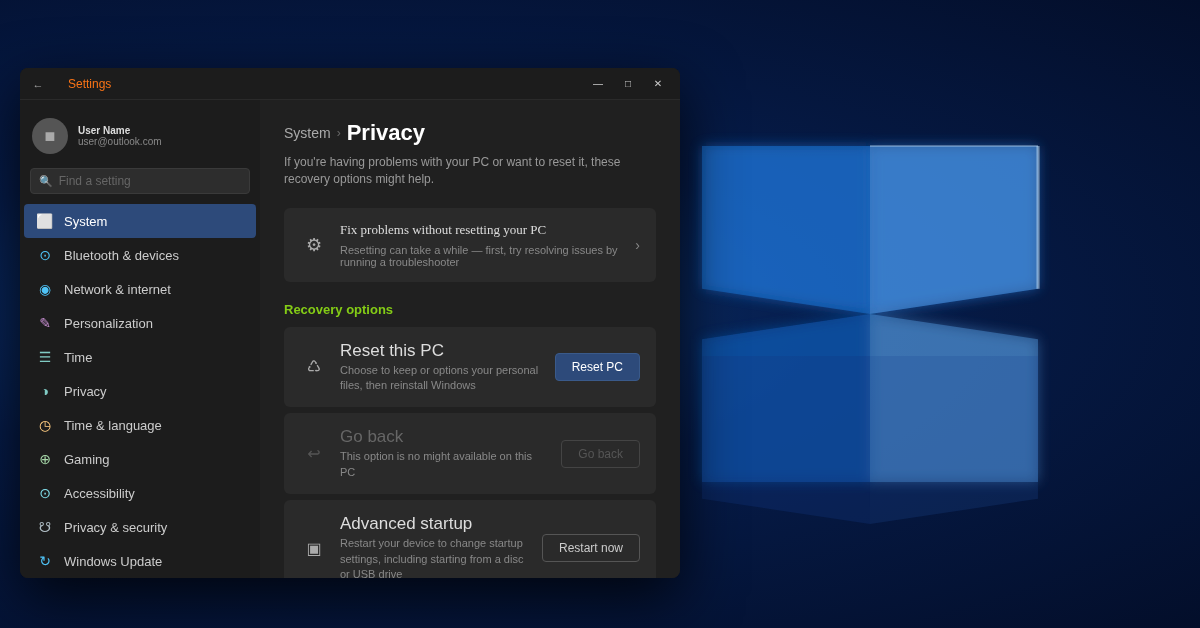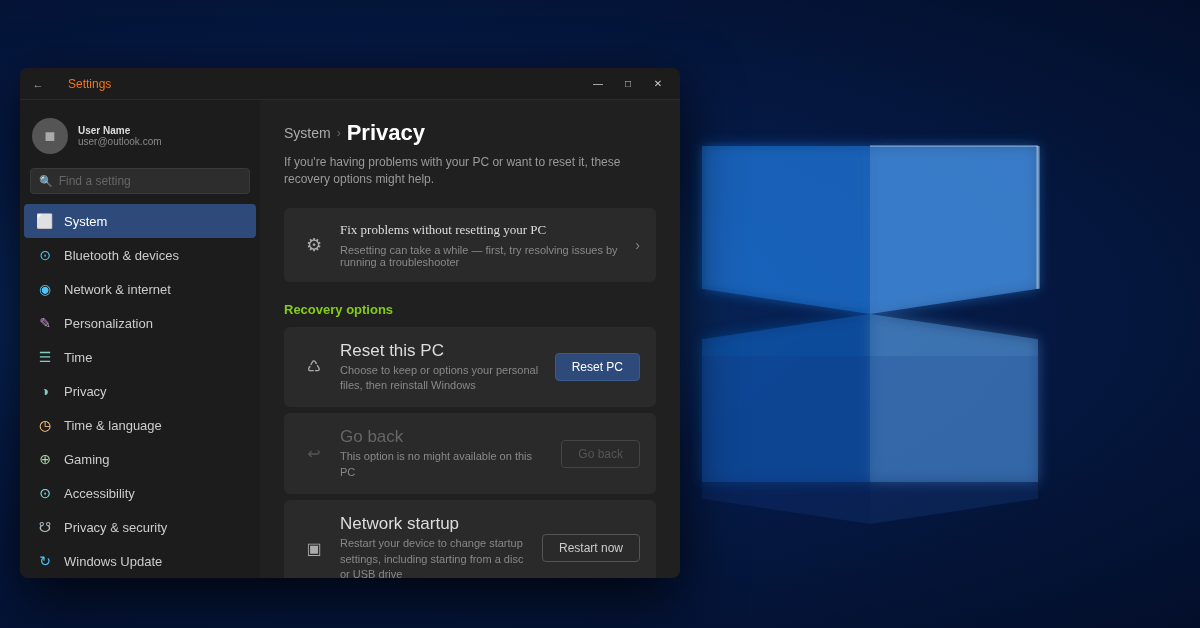--- a/index.html
+++ b/index.html
@@ -454,20 +454,20 @@
         <div class="option-text">
           <div class="option-title" style="color:#666;">Go back</div>
           <div class="option-desc">This option is no might available on this PC</div>
         </div>
         <button class="option-btn btn-outline disabled" disabled="">Go back</button>
       </div>
 
       <div class="option-card">
         <div class="option-icon">▣</div>
         <div class="option-text">
-          <div class="option-title">Network startup</div>
+          <div class="option-title">Advanced startup</div>
           <div class="option-desc">Restart your device to change startup settings, including starting from a disc or USB drive</div>
         </div>
         <button class="option-btn btn-outline">Restart now</button>
       </div>
     </div>
   </div>
 </div>
 
 </body></html>

